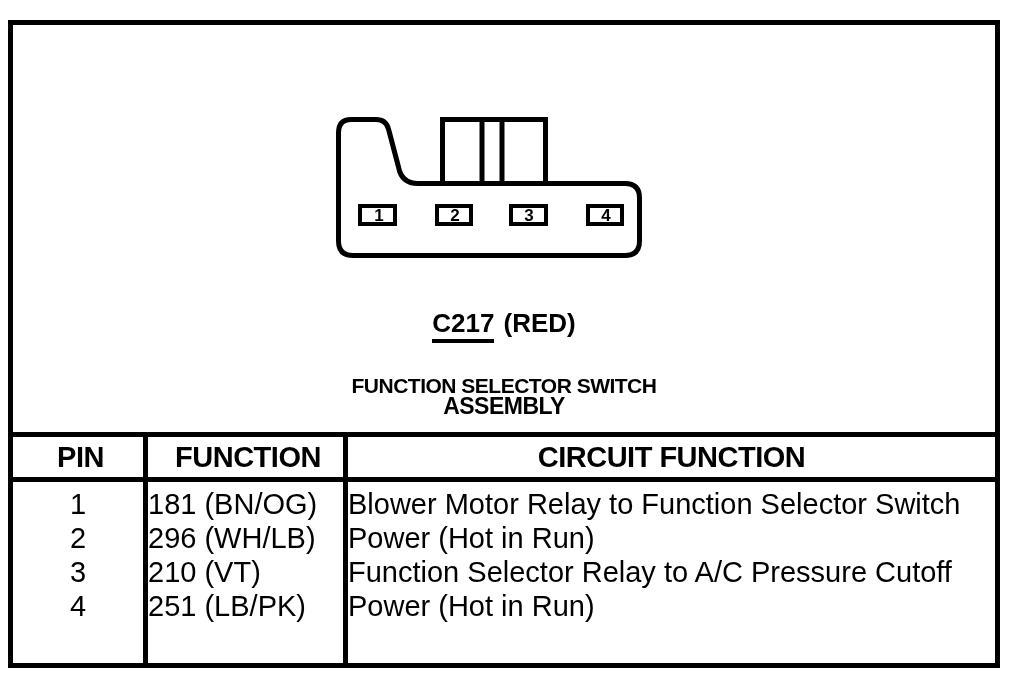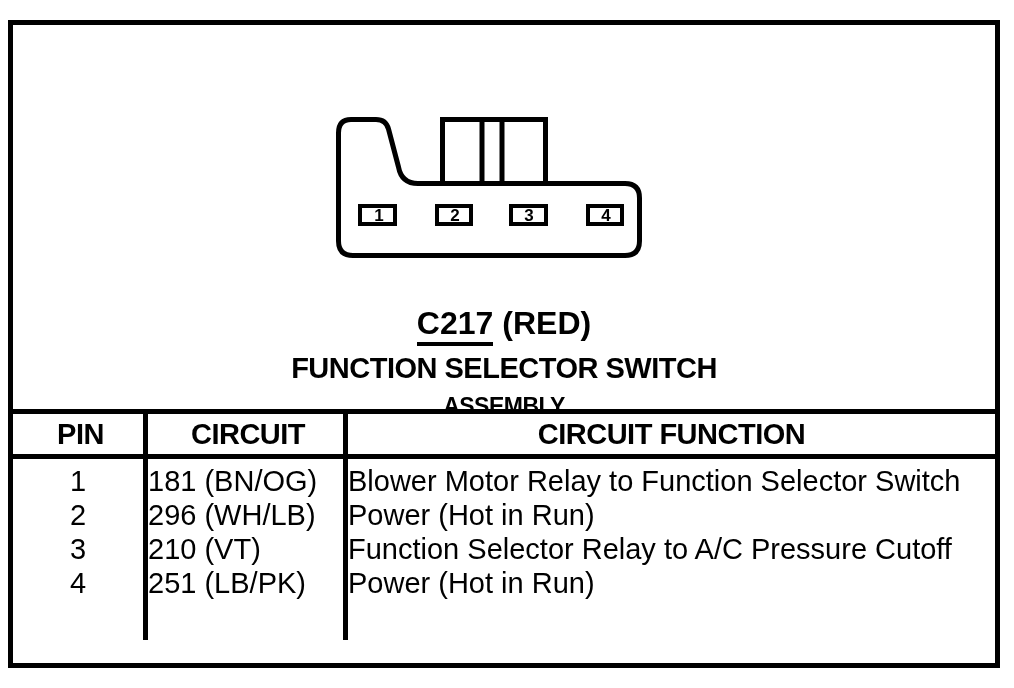--- a/index.html
+++ b/index.html
@@ -36,32 +36,32 @@
   
   .cap {
     position: absolute;
     left: 0;
     width: 100%;
     text-align: center;
     font-weight: bold;
     line-height: 30px;
     white-space: nowrap;
   }
-  .cap-id-line { top: 283px; font-size: 32px; }
-  .cap-name-1  { top: 328px; font-size: 29px; letter-spacing: -0.5px; }
+  .cap-id-line { top: 283px; font-size: 26px; }
+  .cap-name-1  { top: 346px; font-size: 21px; letter-spacing: -0.5px; }
   .cap-name-2  { top: 366px; font-size: 23px; letter-spacing: -0.5px; }
   .conn-id {
     border-bottom: 4px solid #000000;
     padding-bottom: 1px;
   }
   .conn-color { margin-left: 9px; }
   
   .pinout-table {
     position: absolute;
-    top: 384px;
+    top: 407px;
     left: 0;
     width: 982px;
     height: 231px;
     border-top: 5px solid #000000;
     box-sizing: border-box;
   }
   .vline {
     position: absolute;
     top: 0;
     bottom: 0;
@@ -136,21 +136,21 @@
     </div>
     <div class="cap cap-name-1">FUNCTION SELECTOR SWITCH</div>
     <div class="cap cap-name-2">ASSEMBLY</div>
 
     <div class="pinout-table">
       <div class="vline vline-1"></div>
       <div class="vline vline-2"></div>
 
       <div class="thead">
         <div class="th">PIN</div>
-        <div class="th">CIRCUIT</div>
+        <div class="th">FUNCTION</div>
         <div class="th">CIRCUIT FUNCTION</div>
       </div>
 
       <div class="tbody">
         <div class="trow">
           <div class="td td-pin">1</div>
           <div class="td td-circuit">181 (BN/OG)</div>
           <div class="td td-func">
             <div>Blower Motor Relay to Function Selector Switch</div>
           </div>

